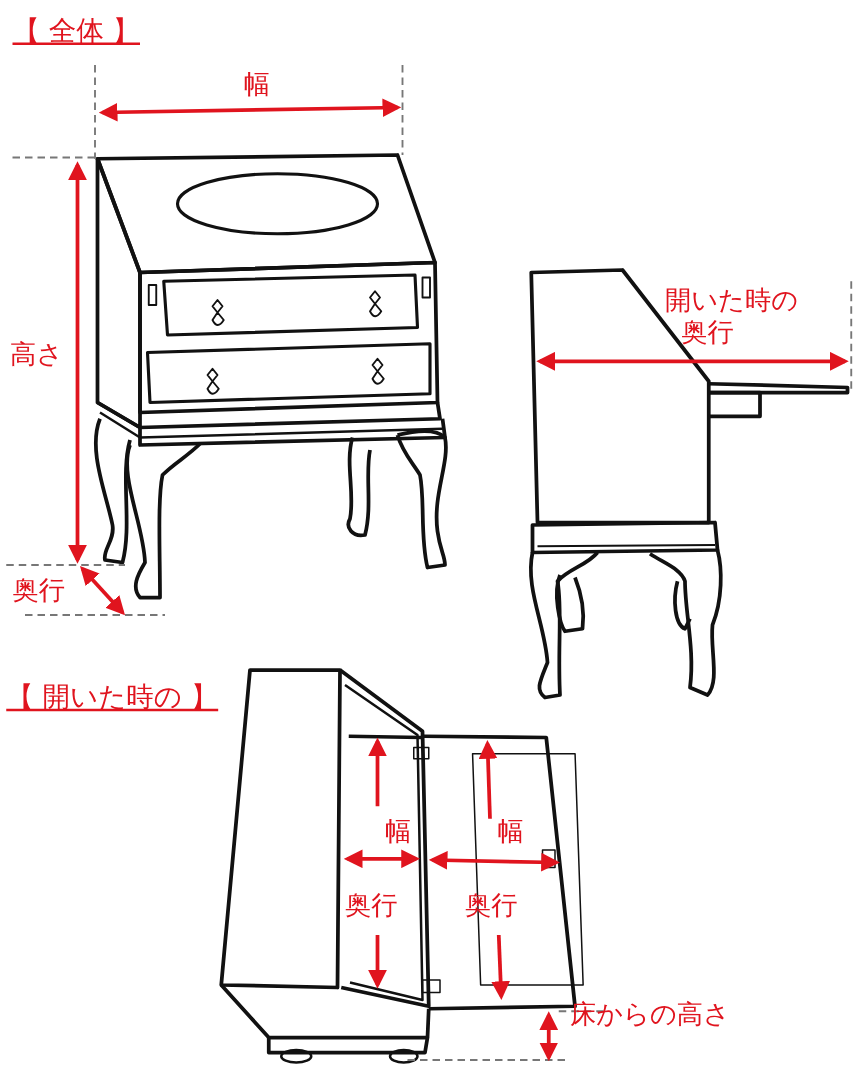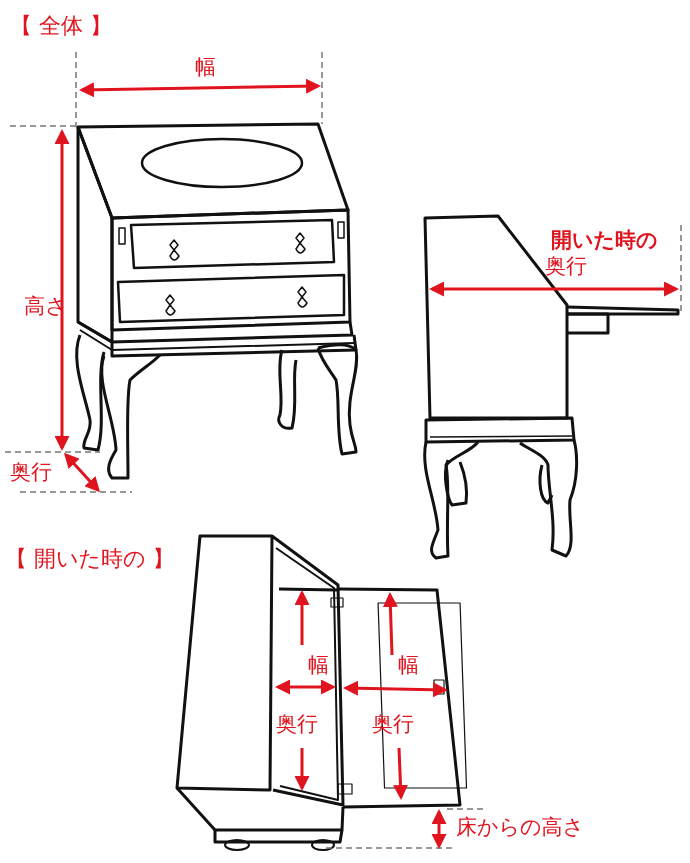--- a/index.html
+++ b/index.html
@@ -1,19 +1,19 @@
 <!DOCTYPE html>
 <html><head>
 <meta charset="utf-8">
 <style>
   html, body { margin:0; padding:0; background:#ffffff; }
   body { width:690px; height:863px; position:relative; overflow:hidden;
          font-family:"DejaVu Sans", sans-serif; }
   .label { position:absolute; color:#e0141e; font-size:21px; line-height:1; white-space:nowrap; }
-  .section-title { position:absolute; color:#e0141e; font-size:22px; line-height:1; white-space:nowrap; }
+  .section-title { position:absolute; color:#e0141e; font-size:22px; line-height:1; white-space:nowrap;text-decoration:underline; }
   svg { position:absolute; left:0; top:0; }
 </style>
 </head>
 <body>
 
 <svg width="690" height="863" viewBox="0 0 690 863">
   <defs>
     <marker id="ah" viewBox="0 0 10 10" refX="8" refY="5" markerWidth="5" markerHeight="5" orient="auto-start-reverse">
       <path d="M0,0 L10,5 L0,10 z" fill="#e0141e"></path>
     </marker>
@@ -109,24 +109,24 @@
     <line x1="278" y1="687" x2="333" y2="687" marker-start="url(#ah)" marker-end="url(#ah)"></line>
     <line x1="390" y1="595" x2="392" y2="655" marker-start="url(#ah)"></line>
     <line x1="399" y1="748" x2="401" y2="797" marker-end="url(#ah)"></line>
     <line x1="346" y1="688" x2="445" y2="690" marker-start="url(#ah)" marker-end="url(#ah)"></line>
     <line x1="439" y1="812" x2="439" y2="846" marker-start="url(#ah)" marker-end="url(#ah)"></line>
   </g>
 </svg>
 
 <div class="section-title" style="left:10px;top:15px;">【 全体 】</div>
 <div class="label" style="left:195px;top:57px;">幅</div>
-<div class="label" style="left:24px;top:273px;margin-top:23px;">高さ</div>
+<div class="label" style="left:8px;top:273px;">高さ</div>
 <div class="label" style="left:10px;top:462px;">奥行</div>
 
-<div class="label" style="left:551px;top:230px;font-weight:bold;">開いた時の</div>
+<div class="label" style="left:532px;top:230px;">開いた時の</div>
 <div class="label" style="left:545px;top:256px;">奥行</div>
 
 <div class="section-title" style="left:5px;top:548px;">【 開いた時の 】</div>
 <div class="label" style="left:308px;top:655px;">幅</div>
 <div class="label" style="left:276px;top:714px;">奥行</div>
 <div class="label" style="left:398px;top:655px;">幅</div>
 <div class="label" style="left:372px;top:714px;">奥行</div>
-<div class="label" style="left:456px;top:801px;margin-top:16px;">床からの高さ</div>
+<div class="label" style="left:456px;top:801px;">床からの高さ</div>
 
 </body></html>

